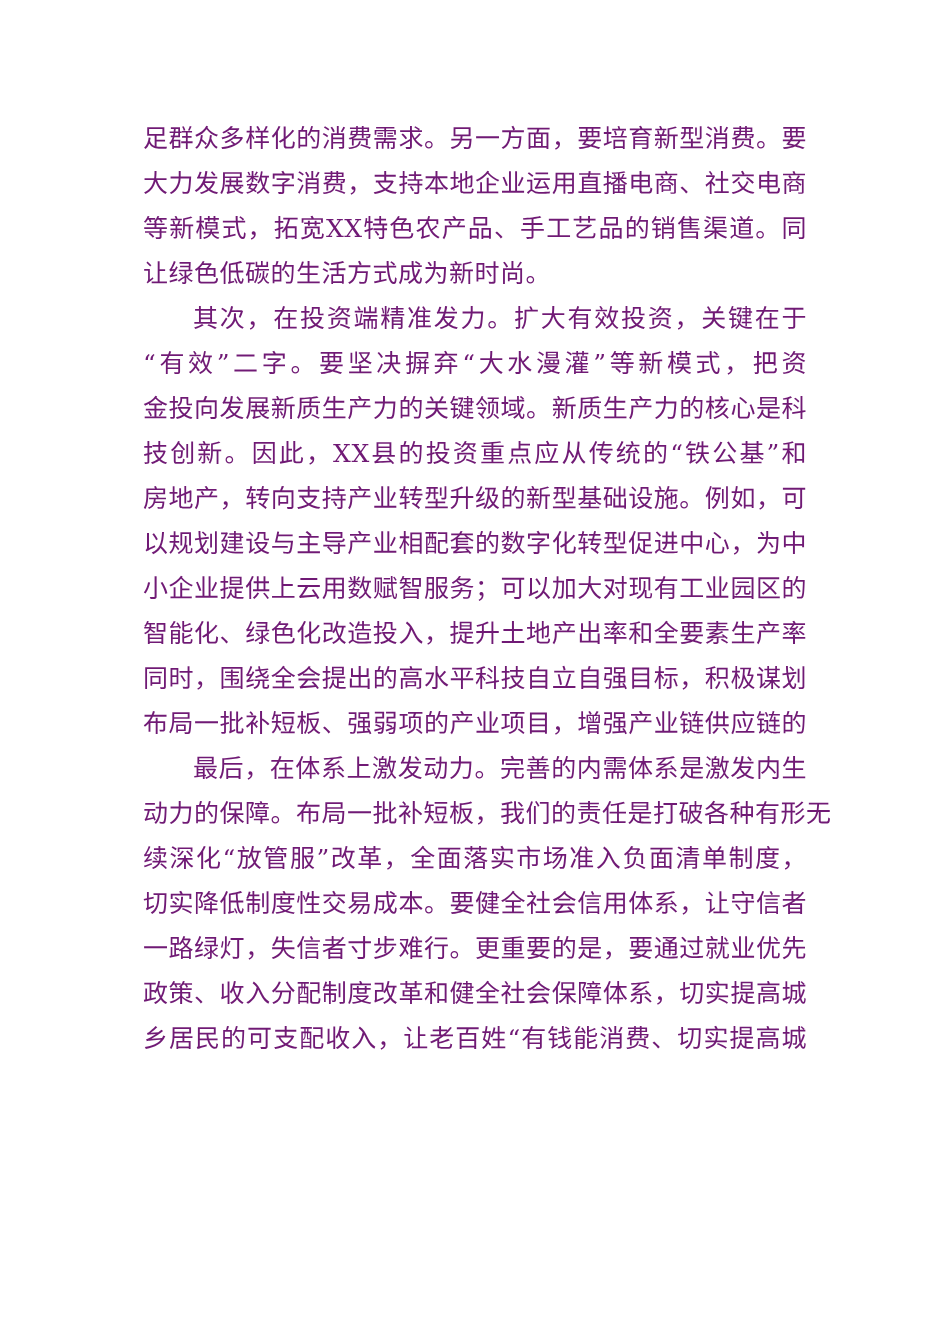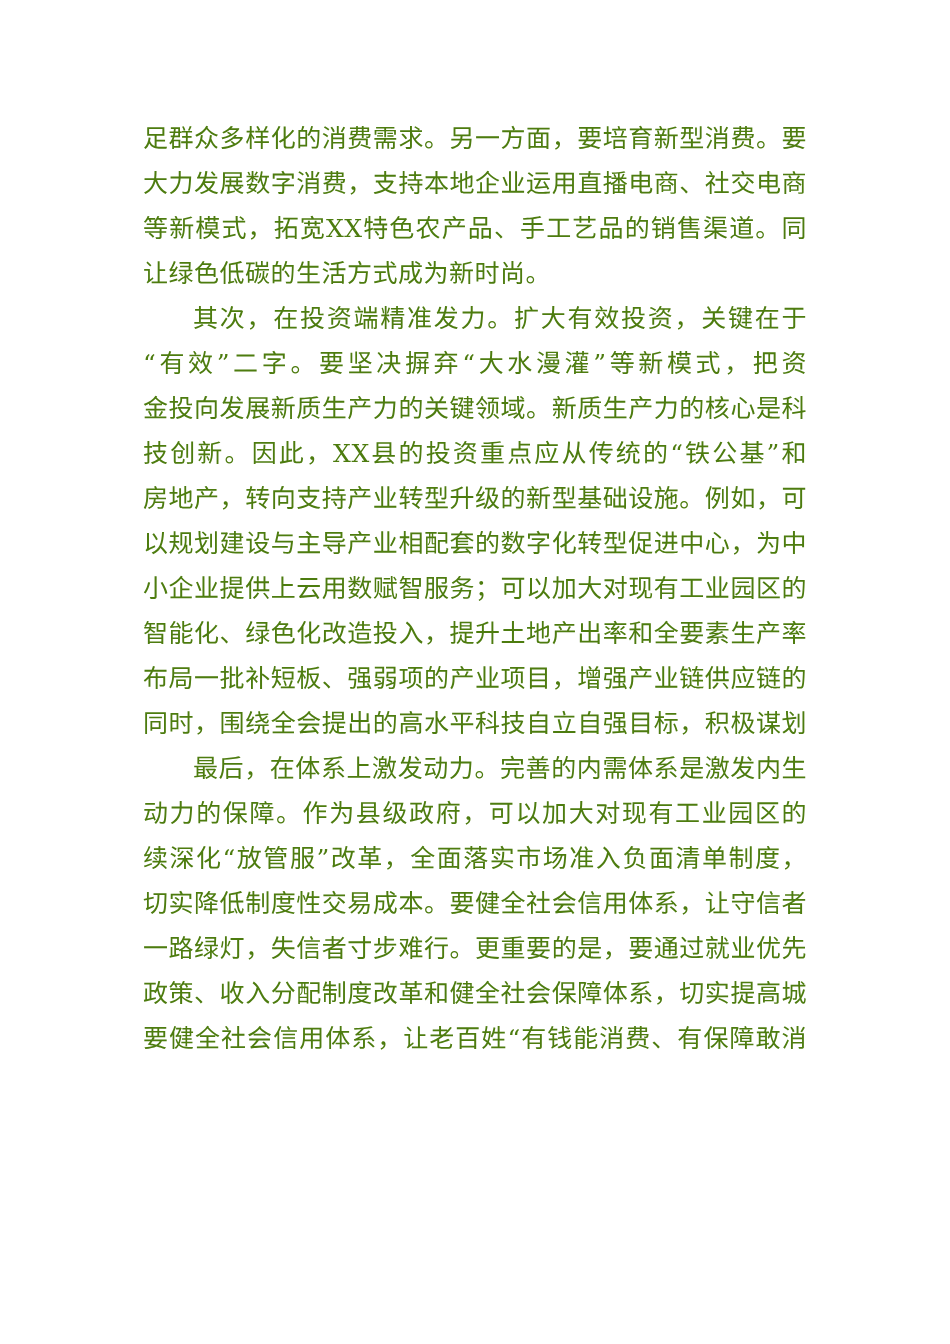--- a/index.html
+++ b/index.html
@@ -8,21 +8,21 @@
     background: #ffffff;
   }
   .page {
     position: relative;
     width: 950px;
     height: 1344px;
     margin: 0 auto;
     background: #ffffff;
     overflow: hidden;
     font-family: "DejaVu Serif", "Liberation Serif", serif;
-    color: #4d7c0f;
+    color: #701a75;
   }
   .text-block {
     position: absolute;
     left: 143px;
     top: 116px;
     width: 664px;
   }
   .paragraph {
     margin: 0;
     padding: 0;
@@ -61,28 +61,28 @@
 
     <div class="paragraph">
       <div class="line indent">其次，在投资端精准发力。扩大有效投资，关键在于</div>
       <div class="line">“有效”二字。要坚决摒弃“大水漫灌”等新模式，把资</div>
       <div class="line">金投向发展新质生产力的关键领域。新质生产力的核心是科</div>
       <div class="line">技创新。因此，XX县的投资重点应从传统的“铁公基”和</div>
       <div class="line">房地产，转向支持产业转型升级的新型基础设施。例如，可</div>
       <div class="line">以规划建设与主导产业相配套的数字化转型促进中心，为中</div>
       <div class="line">小企业提供上云用数赋智服务；可以加大对现有工业园区的</div>
       <div class="line">智能化、绿色化改造投入，提升土地产出率和全要素生产率</div>
+      <div class="line">同时，围绕全会提出的高水平科技自立自强目标，积极谋划</div>
       <div class="line">布局一批补短板、强弱项的产业项目，增强产业链供应链的</div>
-      <div class="line">同时，围绕全会提出的高水平科技自立自强目标，积极谋划</div>
     </div>
 
     <div class="paragraph">
       <div class="line indent">最后，在体系上激发动力。完善的内需体系是激发内生</div>
-      <div class="line">动力的保障。作为县级政府，可以加大对现有工业园区的</div>
+      <div class="line">动力的保障。布局一批补短板，我们的责任是打破各种有形无</div>
       <div class="line">续深化“放管服”改革，全面落实市场准入负面清单制度，</div>
       <div class="line">切实降低制度性交易成本。要健全社会信用体系，让守信者</div>
       <div class="line">一路绿灯，失信者寸步难行。更重要的是，要通过就业优先</div>
       <div class="line">政策、收入分配制度改革和健全社会保障体系，切实提高城</div>
-      <div class="line">要健全社会信用体系，让老百姓“有钱能消费、有保障敢消</div>
+      <div class="line">乡居民的可支配收入，让老百姓“有钱能消费、切实提高城</div>
     </div>
 
   </div>
 </div>
 
 </body></html>

